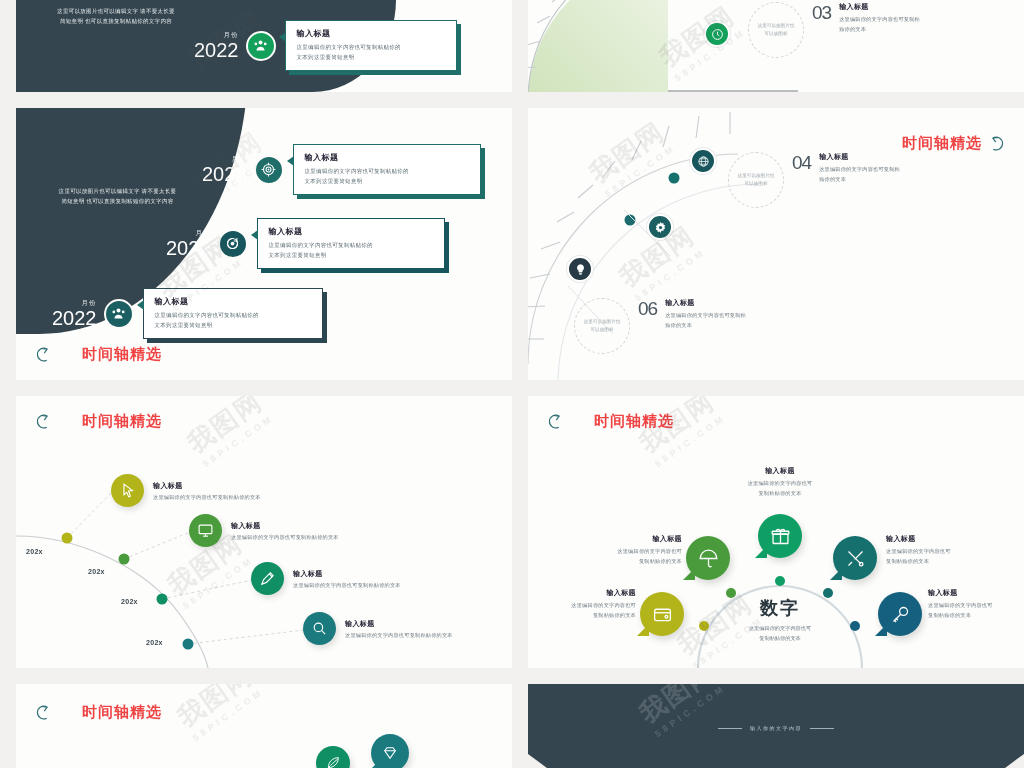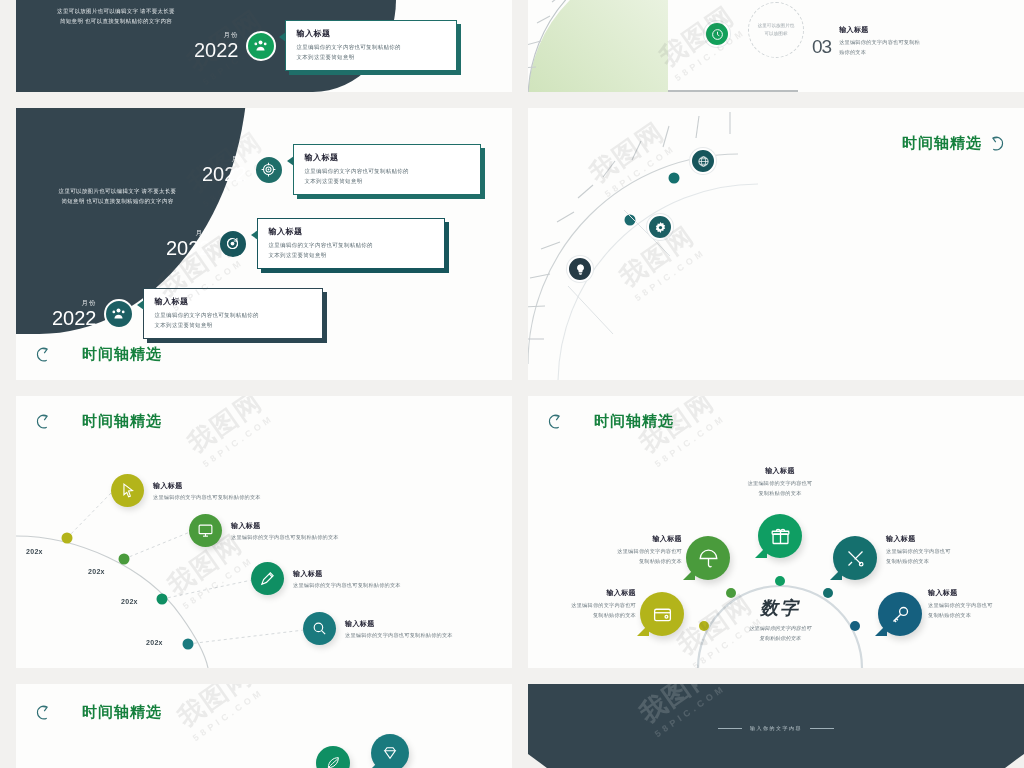--- a/index.html
+++ b/index.html
@@ -20,21 +20,21 @@
   }
   .slide {
     background:#fdfdfc;
     position:relative;
     overflow:hidden;
   }
   
   .sect-head { position:absolute; display:flex; align-items:center; gap:7px; }
   .sect-head .arc { width:17px; height:17px; flex:none; }
   .sect-head .txt {
-    font-size:15px; font-weight:bold; color:#15803d;
+    font-size:15px; font-weight:bold; color:#ef4444;
     letter-spacing:1px; white-space:nowrap;padding-left:24px;
   }
   .sect-head.right { flex-direction:row-reverse; }
 
   .dark-wedge {
     position:absolute; left:0; top:0; bottom:0;
     background:#34454f;
   }
   .wm {
     position:absolute; opacity:.1; pointer-events:none;
@@ -71,21 +71,21 @@
   }
   .callout .ct { font-size:8px; font-weight:bold; color:#223; margin-bottom:3px; letter-spacing:.5px; }
   .callout .cb { font-size:5.5px; color:#5b6b72; line-height:1.85; letter-spacing:.3px; }
   .wedge-text {
     position:absolute; color:#e8ecee; font-size:5.5px;
     line-height:1.9; text-align:center; letter-spacing:.3px;
   }
 
   
   .dial { position:absolute; }
-  .stepitem { position:absolute; display:flex; align-items:flex-end; }
+  .stepitem { position:absolute; display:flex; align-items:flex-start; }
   .ghost-circle {
     width:56px; height:56px; border-radius:50%;
     border:1px dashed #cfd4d6;
     display:flex; align-items:center; justify-content:center;
     text-align:center; font-size:4.6px; color:#9aa3a8;
     line-height:1.8; padding:0 8px; flex:none;
   }
   .stepnum { font-size:19px; color:#4a565e; margin:0 8px; font-weight:300; letter-spacing:-1px; }
   .steptxt .st { font-size:7px; font-weight:bold; color:#223; margin-bottom:3px; letter-spacing:.4px;}
   .steptxt .sb { font-size:5.2px; color:#6d7a80; line-height:1.9; letter-spacing:.2px; }
@@ -346,22 +346,42 @@
         </svg>
     </div>
     <div class="icon-node" style="left:39px; top:148px; background:#263b46;">
       <svg viewBox="0 0 24 24">
           <path d="M12 2.5a6.5 6.5 0 0 0-3.6 11.9V17h7.2v-2.6A6.5 6.5 0 0 0 12 2.5z"></path>
           <rect x="9" y="18" width="6" height="1.7" rx=".8"></rect>
           <rect x="9.8" y="20.6" width="4.4" height="1.5" rx=".7"></rect>
         </svg>
     </div>
 
-
-
+    <div class="stepitem" style="left:200px; top:44px;">
+      <div class="ghost-circle" style="white-space:pre-line;">这里可以放图片也
+可以放图标</div>
+      <div class="stepnum">04</div>
+      <div class="steptxt">
+        <div class="st">输入标题</div>
+        <div class="sb" style="white-space:pre-line;">这里编辑你的文字内容也可复制粘
+贴你的文本</div>
+      </div>
+    </div>
+
+
+    <div class="stepitem" style="left:46px; top:190px;">
+      <div class="ghost-circle" style="white-space:pre-line;">这里可以放图片也
+可以放图标</div>
+      <div class="stepnum">06</div>
+      <div class="steptxt">
+        <div class="st">输入标题</div>
+        <div class="sb" style="white-space:pre-line;">这里编辑你的文字内容也可复制粘
+贴你的文本</div>
+      </div>
+    </div>
 
     <div class="sect-head right" style="right:18px; top:26px;">
       <svg class="arc" viewBox="0 0 24 24">
         <path d="M6 4 A9 9 0 1 1 6 20" fill="none" stroke="#2f6f74" stroke-width="1.6"></path>
         <path d="M13 3.5 L5.5 4.5 L9.5 10" fill="none" stroke="#2f6f74" stroke-width="1.6"></path>
       </svg>
       <div class="txt">时间轴精选</div>
     </div>
 
     <div class="wm" style="left:60px; top:26px;">
@@ -544,21 +564,21 @@
             <path d="M12.3 11.7L4 20M6.5 16l2.5 2.5M4.5 18l2.5 2.5"></path>
           </svg>
       </div>
     </div>
     <div class="fan-txt" style="left:400px; top:192px;">
       <div class="a">输入标题</div>
       <div class="b" style="white-space:pre-line;">这里编辑你的文字内容也可
 复制粘贴你的文本</div>
     </div>
 
-    <div class="center-label" style="left:177px; top:200px;font-style:italic;">
+    <div class="center-label" style="left:177px; top:200px;">
       <div class="big">数字</div>
       <div class="sm" style="white-space:pre-line;">这里编辑你的文字内容也可
 复制粘贴你的文本</div>
     </div>
 
     <div class="wm" style="left:110px; top:8px;">
       我图网<small>58PIC.COM</small>
     </div>
     <div class="wm" style="left:148px; top:210px;">
       我图网<small>58PIC.COM</small>

